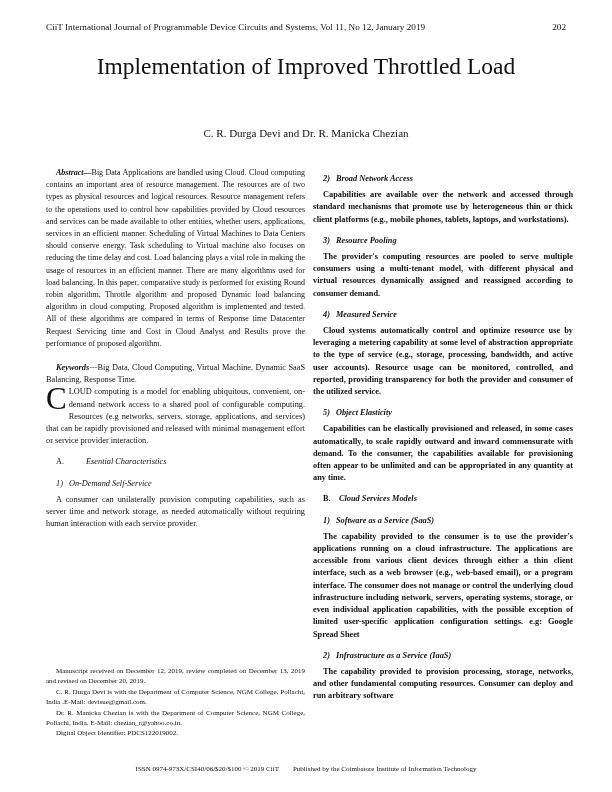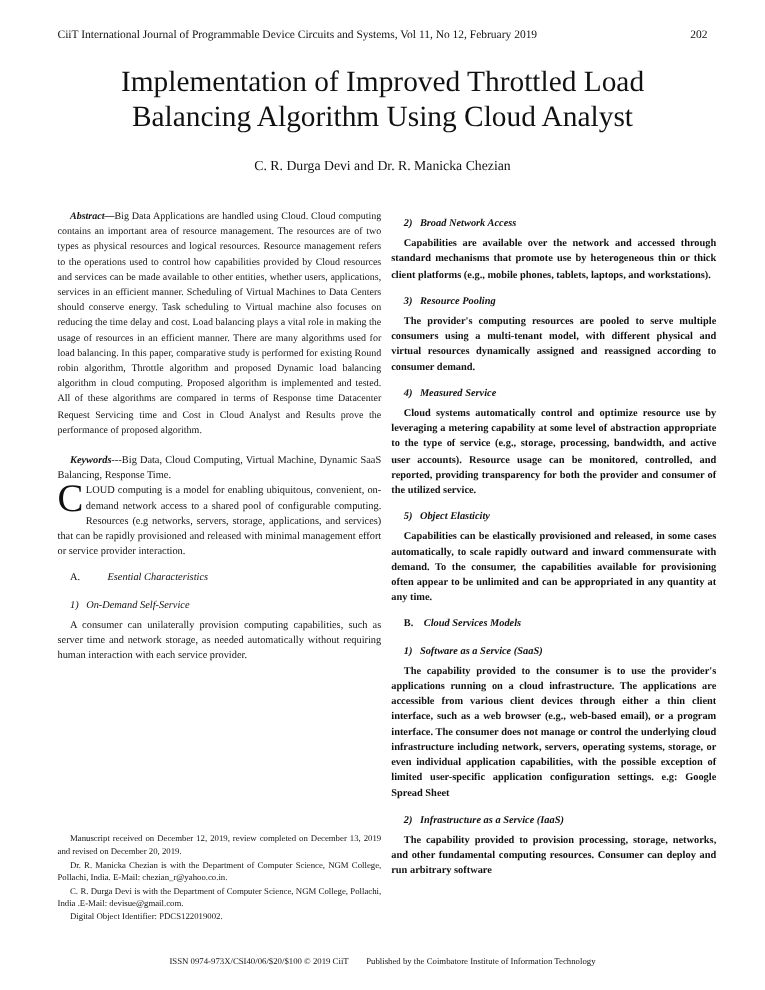--- a/index.html
+++ b/index.html
@@ -25,49 +25,48 @@
   .dropcap { float: left; font-size: 31px; line-height: 24px; margin: 1px 2px 0 0; }
   .footnotes { position: absolute; top: 666px; left: 46px; width: 259px; font-size: 7px; line-height: 10.4px; text-align: justify; }
   .footnotes p { margin: 0; text-indent: 10px; }
   .footer { position: absolute; top: 765px; left: 0; right: 0; text-align: center; font-size: 7px; }
   .footer span + span { margin-left: 14px; }
 </style>
 </head>
 <body>
 
 <div class="running-header">
-  <span>CiiT International Journal of Programmable Device Circuits and Systems, Vol 11, No 12, February 2019</span>
+  <span>CiiT International Journal of Programmable Device Circuits and Systems, Vol 11, No 12, January 2019</span>
   <span>202</span>
 </div>
 
 <div class="title">
   <div>Implementation of Improved Throttled Load</div>
-  <div>Balancing Algorithm Using Cloud Analyst</div>
 </div>
 
 <div class="authors">C. R. Durga Devi and Dr. R. Manicka Chezian</div>
 
 <div class="col col-left">
   <p class="abstract"><b>Abstract—</b><span>Big Data Applications are handled using Cloud. Cloud computing contains an important area of resource management. The resources are of two types as physical resources and logical resources. Resource management refers to the operations used to control how capabilities provided by Cloud resources and services can be made available to other entities, whether users, applications, services in an efficient manner. Scheduling of Virtual Machines to Data Centers should conserve energy.  Task scheduling to Virtual machine also focuses on reducing the time delay and cost. Load balancing plays a vital role in making the usage of resources in an efficient manner. There are many algorithms used for load balancing. In this paper, comparative study is performed for existing Round robin algorithm, Throttle algorithm and proposed Dynamic load balancing algorithm in cloud computing. Proposed algorithm is implemented and tested. All of these algorithms are compared in terms of Response time Datacenter Request Servicing time and Cost in Cloud Analyst and Results prove the performance of proposed algorithm.</span></p>
 
   <p class="keywords"><b>Keywords---</b><span>Big Data, Cloud Computing, Virtual Machine, Dynamic SaaS Balancing, Response Time.</span></p>
 
 
   <p class="dropcap-para"><span class="dropcap">C</span><span>LOUD computing is a model for enabling ubiquitous, convenient, on-demand network access to a shared pool of configurable computing. Resources (e.g networks, servers, storage, applications, and services) that can be rapidly provisioned and released with minimal management effort or service provider interaction.</span></p>
 
   <div class="subsec"><span class="lbl">A.</span><span>Esential Characteristics</span></div>
 
   <div class="subsub"><span class="lbl">1)</span><span>On-Demand Self-Service</span></div>
   <p>A consumer can unilaterally provision computing capabilities, such as server time and network storage, as needed automatically without requiring human interaction with each service provider.</p>
 </div>
 
 <div class="footnotes">
   <p>Manuscript received on December 12, 2019, review completed on December 13, 2019 and revised on December 20, 2019.</p>
+  <p>C. R. Durga Devi is with the Department of Computer Science, NGM College, Pollachi, India .E-Mail: devisue@gmail.com.</p>
   <p>Dr. R. Manicka Chezian is with the Department of Computer Science, NGM College, Pollachi, India. E-Mail: chezian_r@yahoo.co.in.</p>
-  <p>C. R. Durga Devi is with the Department of Computer Science, NGM College, Pollachi, India .E-Mail: devisue@gmail.com.</p>
   <p>Digital Object Identifier: PDCS122019002.</p>
 </div>
 
 <div class="col col-right">
   <div class="subsub" style="margin-top:0"><span class="lbl">2)</span><span>Broad Network Access</span></div>
   <p>Capabilities are available over the network and accessed through standard mechanisms that promote use by heterogeneous thin or thick client platforms (e.g., mobile phones, tablets, laptops, and workstations).</p>
 
   <div class="subsub"><span class="lbl">3)</span><span>Resource Pooling</span></div>
   <p>The provider's computing resources are pooled to serve multiple consumers using a multi-tenant model, with different physical and virtual resources dynamically assigned and reassigned according to consumer demand.</p>
 

